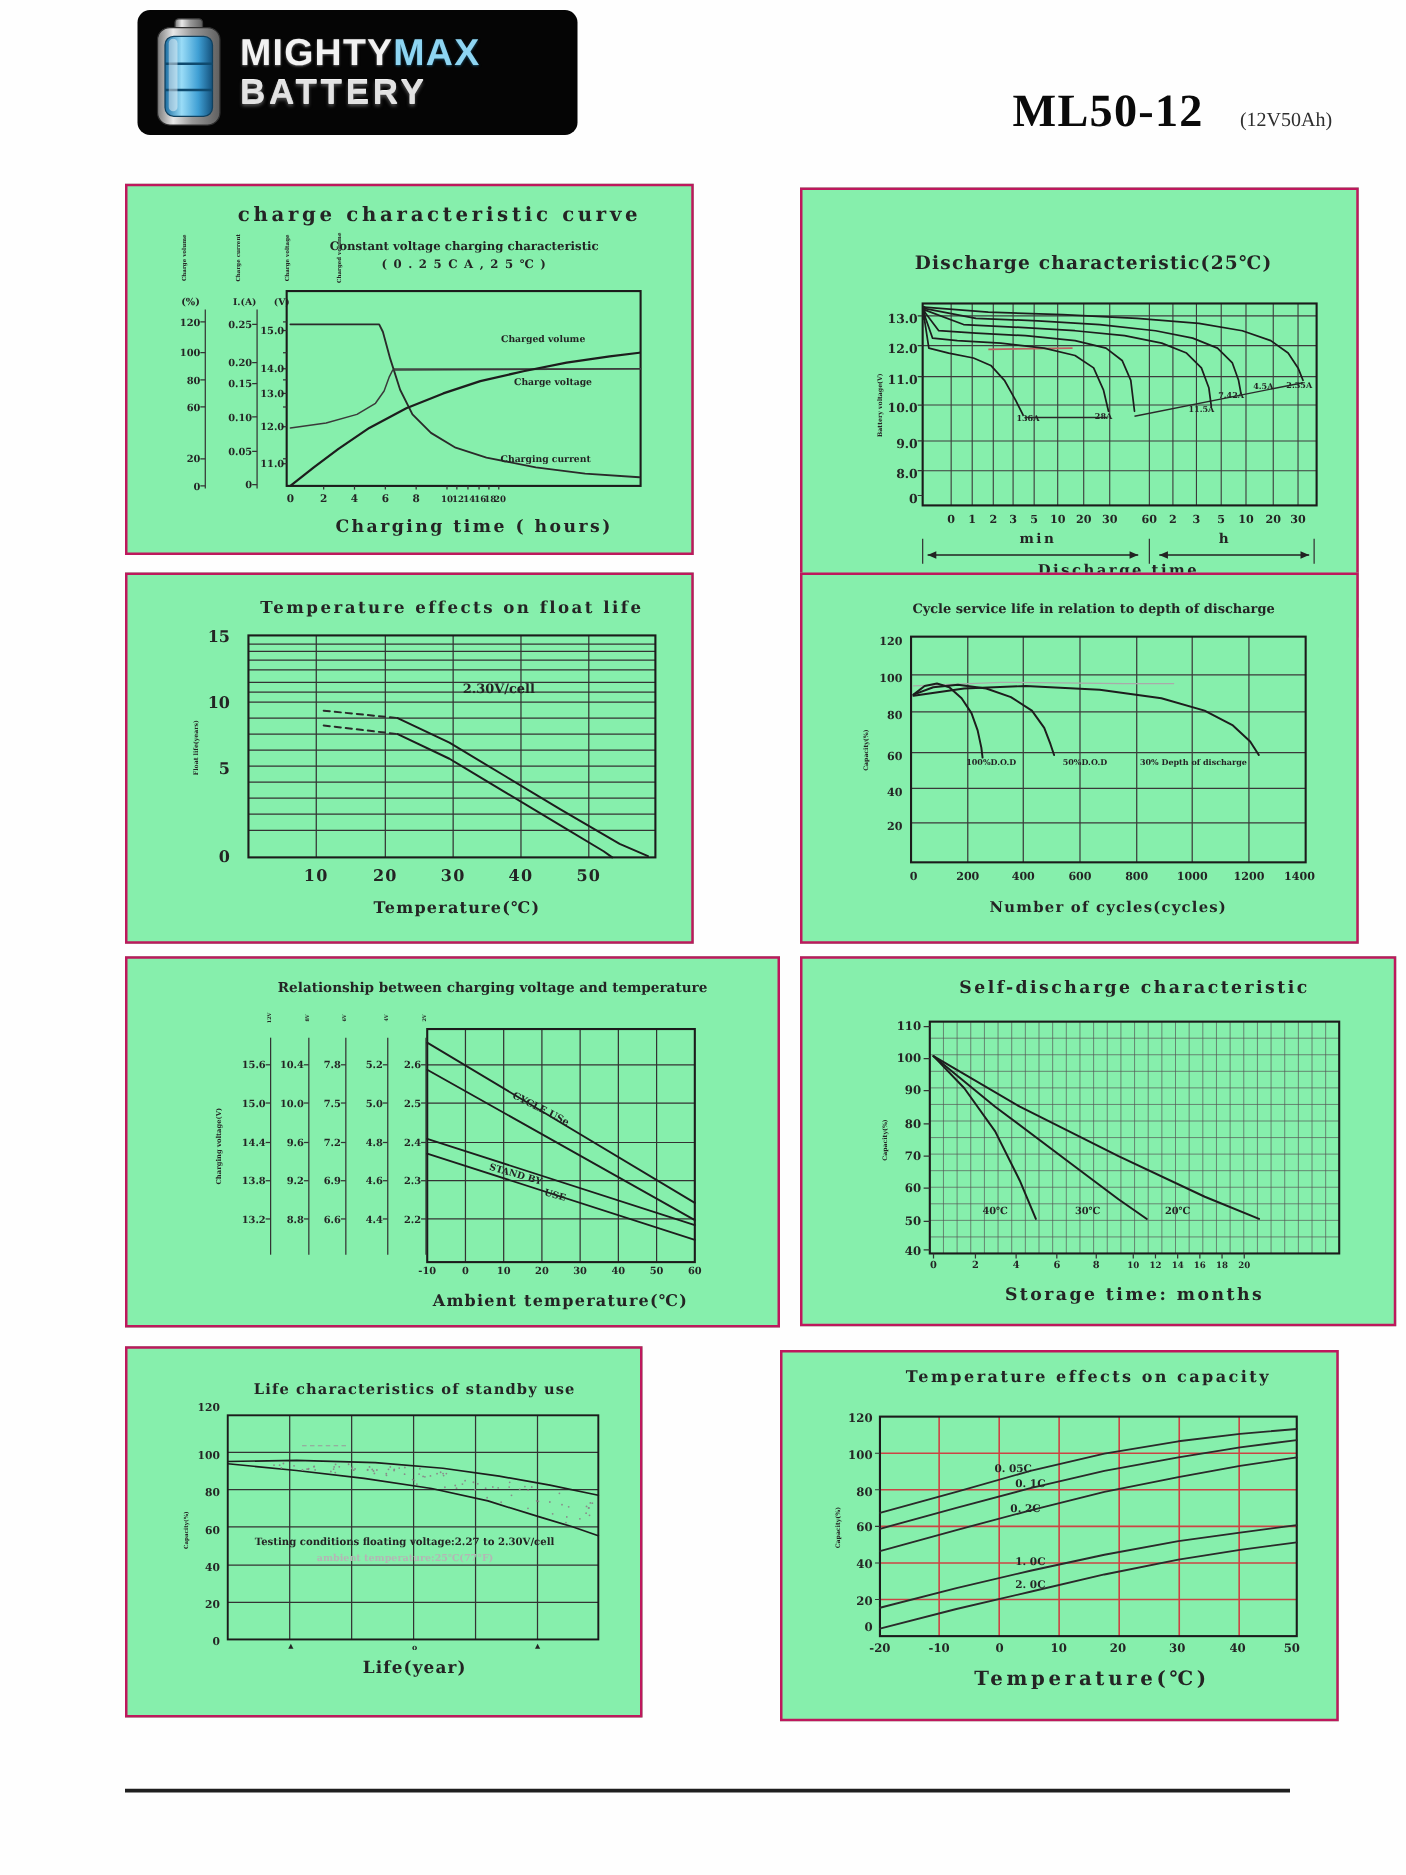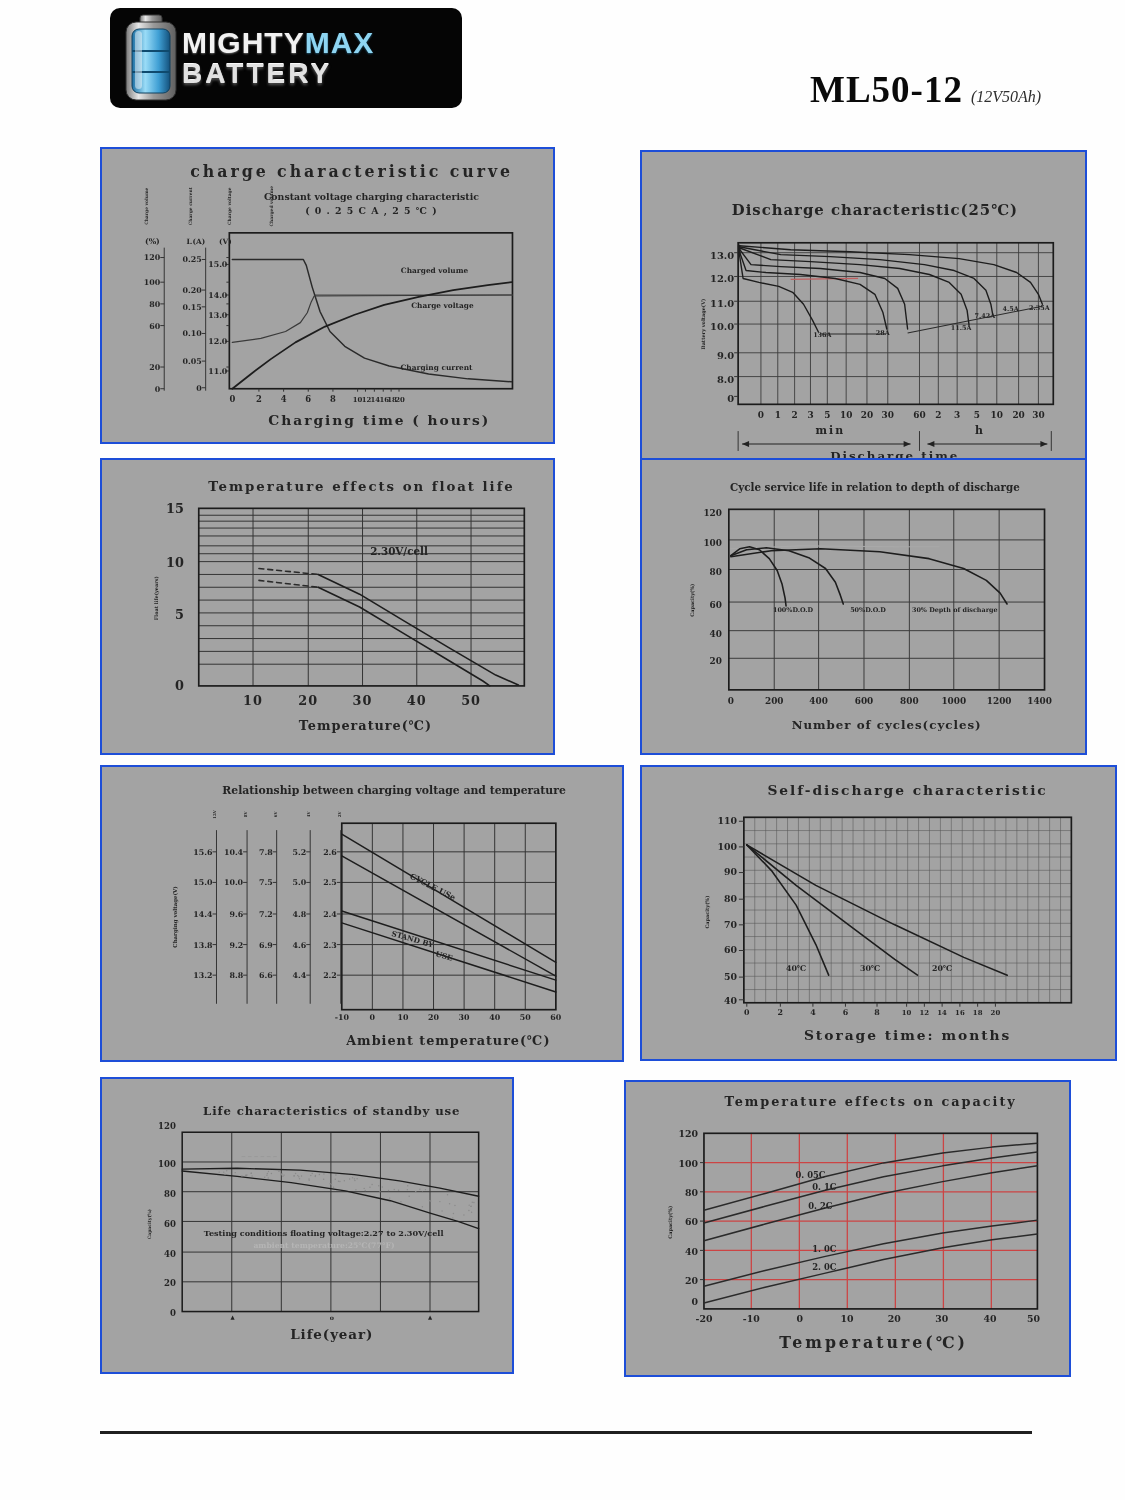--- a/index.html
+++ b/index.html
@@ -1,28 +1,28 @@
 <!DOCTYPE html>
 <html><head>
 <meta charset="utf-8">
 <style>
   html,body{margin:0;padding:0;background:#ffffff;}
   .page{position:relative;width:1125px;height:1500px;background:#fefefe;font-family:"Liberation Serif",serif;overflow:hidden;}
   
   .logo{position:absolute;left:110px;top:8px;width:352px;height:100px;background:#050505;border-radius:10px;display:flex;align-items:center;padding:0 10px;box-sizing:border-box;}
-  .logo-text{line-height:1;}
+  .logo-text{margin-left:10px;line-height:1;}
   .logo-l1{font-family:"Liberation Sans",sans-serif;font-weight:700;font-size:30px;letter-spacing:1px;}
   .logo-l1 .w1{color:#f2f2f2;text-shadow:0 1px 2px #666;}
   .logo-l1 .w2{color:#8ed5f2;text-shadow:0 1px 2px #1c4e66;}
   .logo-l2{font-family:"Liberation Sans",sans-serif;font-weight:700;font-size:28px;letter-spacing:3px;color:#e2e2e2;text-shadow:0 2px 3px #555,0 -1px 0 #fff;margin-top:2px;}
   .model{position:absolute;left:810px;top:68px;white-space:nowrap;}
   .model-name{font-family:"Liberation Serif",serif;font-weight:700;font-size:37px;color:#0a0a0a;letter-spacing:1px;}
-  .model-cap{font-family:"Liberation Serif",serif;font-style:italic;font-size:16px;color:#2e2e2e;margin-left:4px;}
+  .model-cap{font-family:"Liberation Serif",serif;font-size:16px;color:#2e2e2e;margin-left:25px;}
   
-  .panel{position:absolute;border:2px solid #1d4ed8;background:#a3a3a3;box-sizing:border-box;}
+  .panel{position:absolute;border:2px solid #be185d;background:#86efac;box-sizing:border-box;}
   .panel svg{display:block;width:100%;height:100%;}
   .ct{font-family:"DejaVu Serif",serif;}
   .rule{position:absolute;left:100px;top:1431px;width:932px;height:3px;background:#1f1f1f;}
 </style>
 </head>
 <body>
 
 <div class="page">
 
   <div class="logo">

